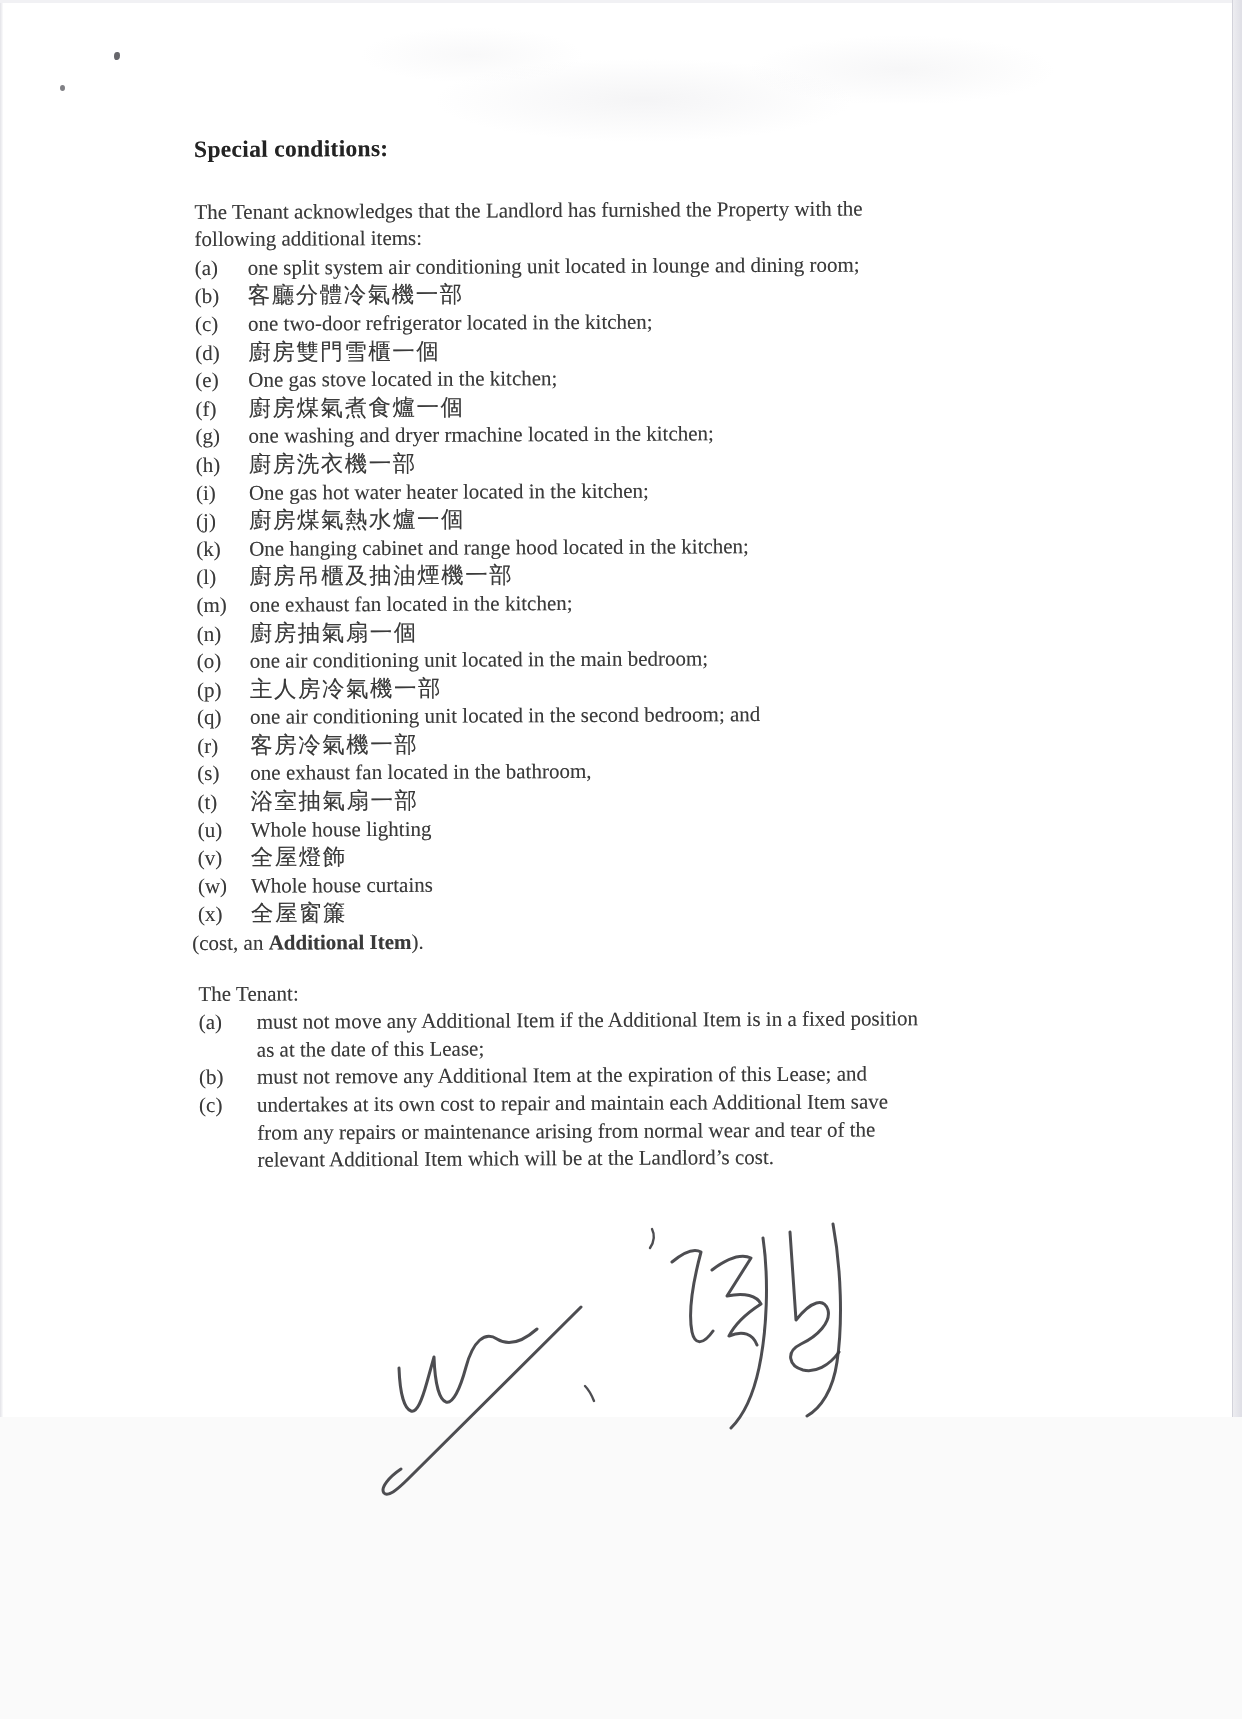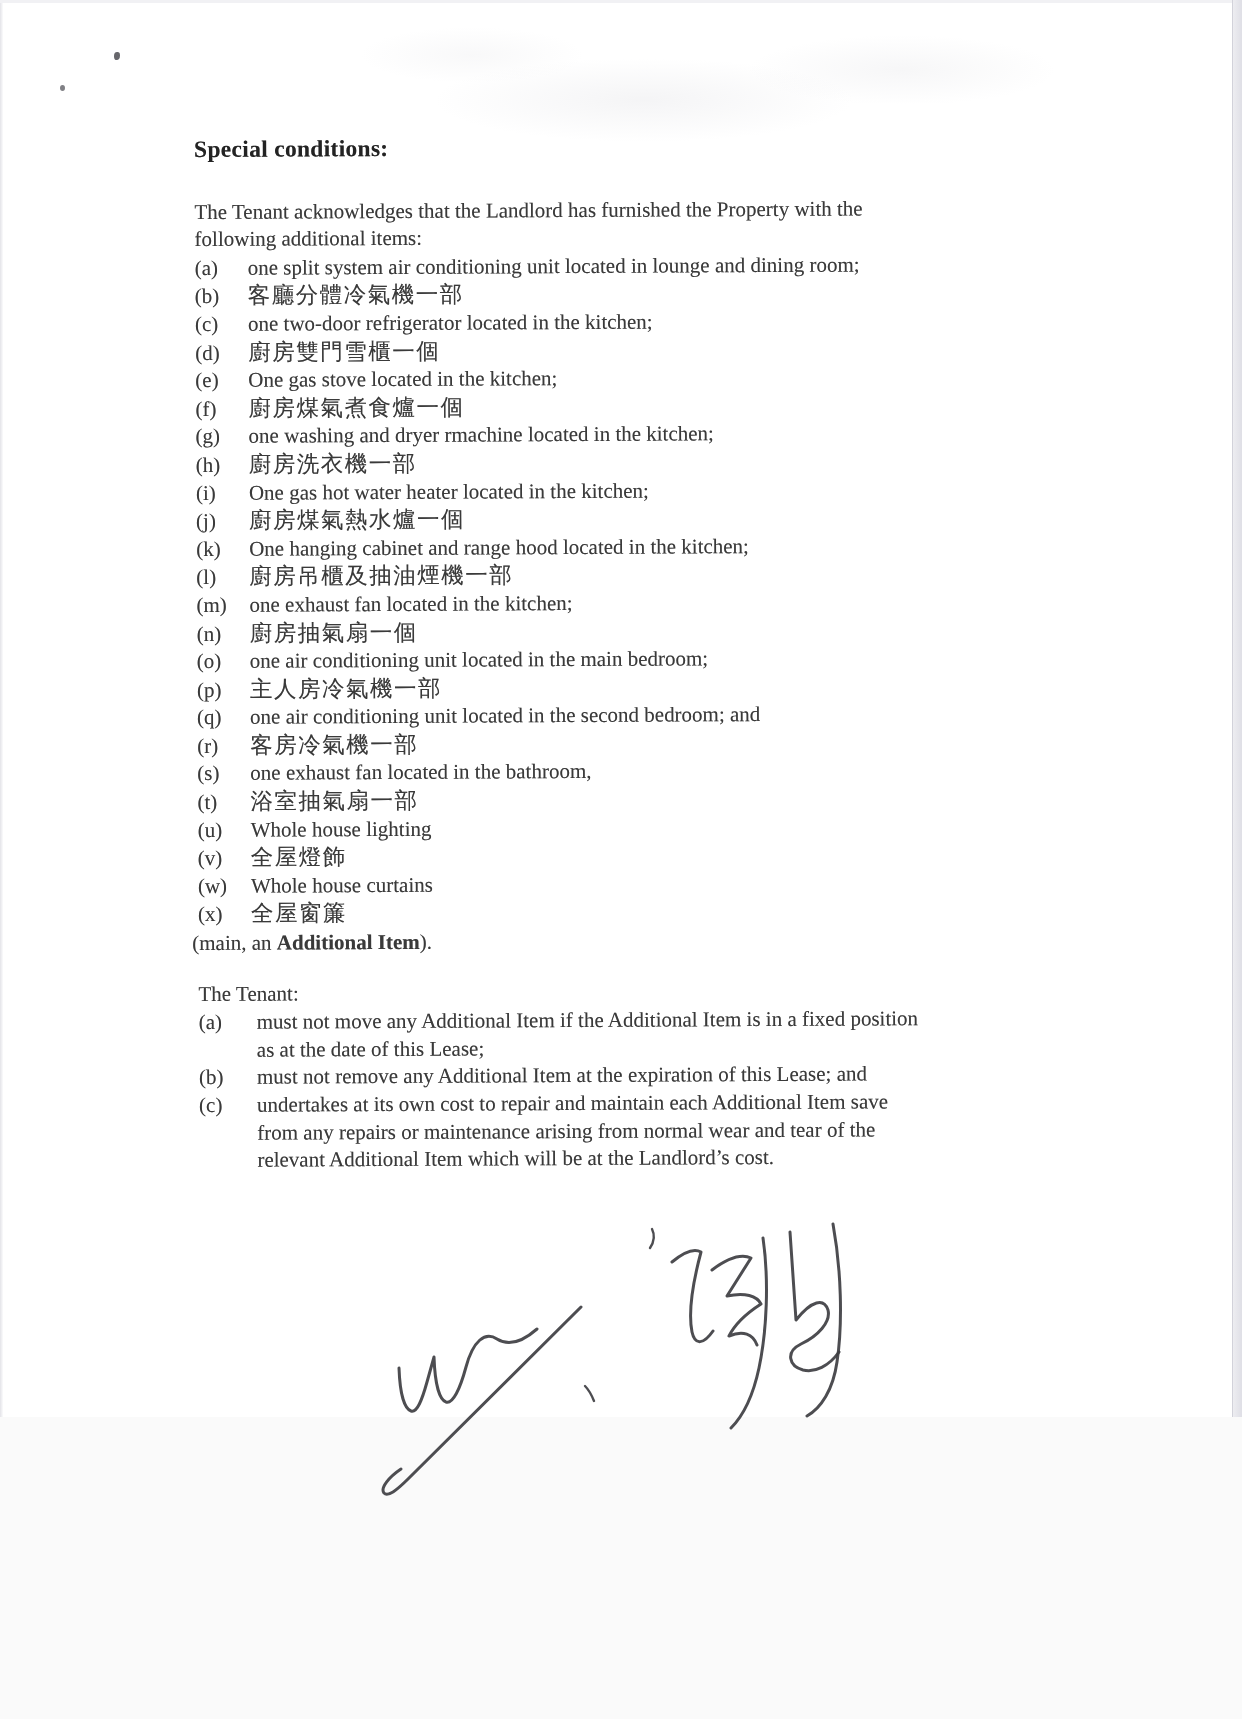--- a/index.html
+++ b/index.html
@@ -205,21 +205,21 @@
           <span class="lbl">(w)</span>
           <span class="txt">Whole house curtains</span>
         </div>
 
         <div class="row">
           <span class="lbl">(x)</span>
           <span class="txt cjk">全屋窗簾</span>
         </div>
       </div>
 
-    <p class="each-line"><span>(main, an </span><span class="bi">Additional Item</span><span>).</span></p>
+    <p class="each-line"><span>(cost, an </span><span class="bi">Additional Item</span><span>).</span></p>
 
     <p class="tenant-heading">The Tenant:</p>
 
     <div class="list list2">
 
         <div class="row">
           <span class="lbl">(a)</span>
           <span class="txt">must not move any Additional Item if the Additional Item is in a fixed position
 as at the date of this Lease;</span>
         </div>

